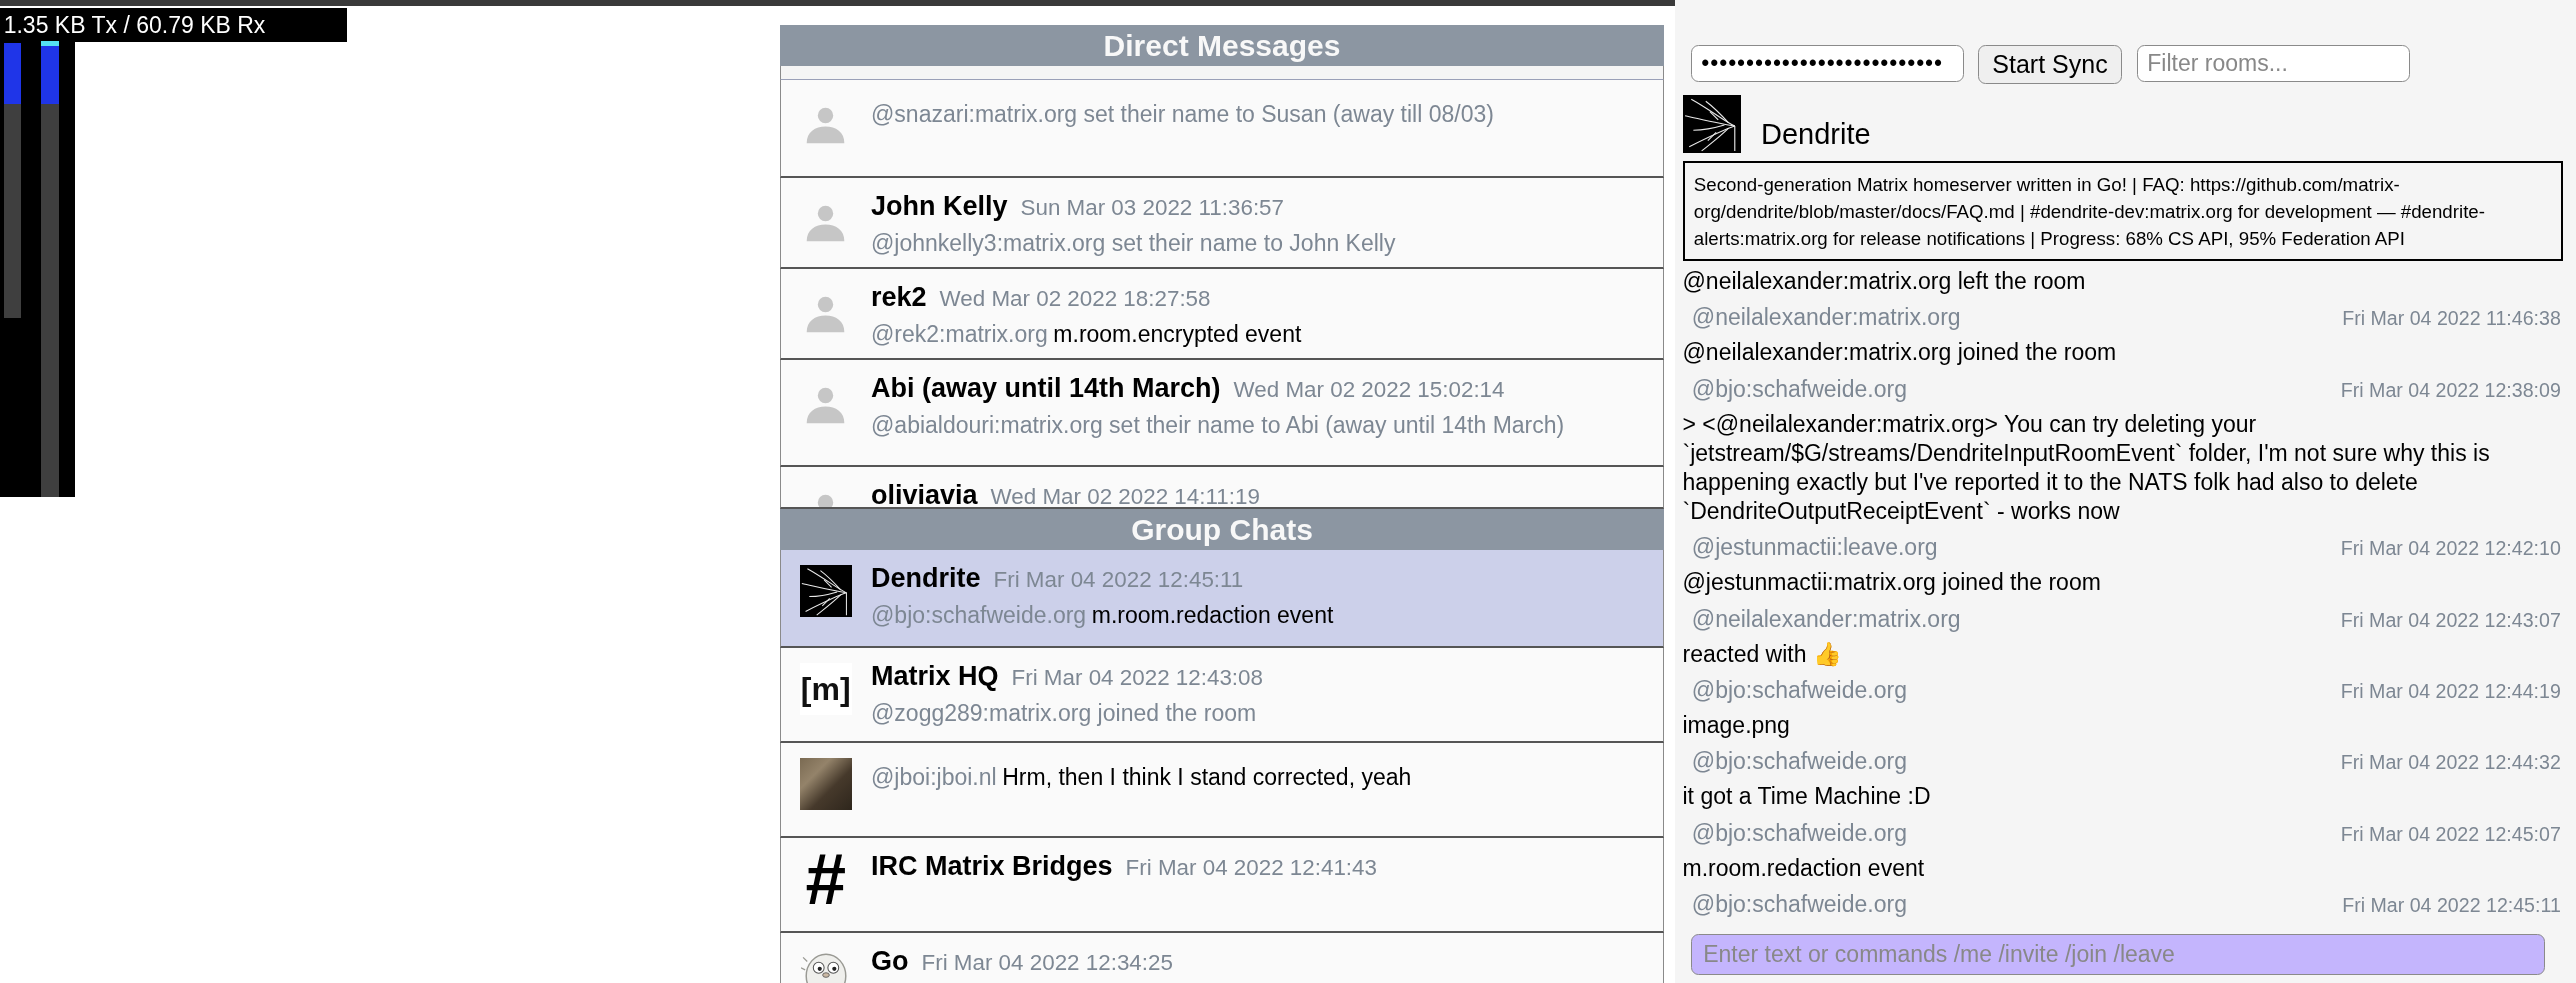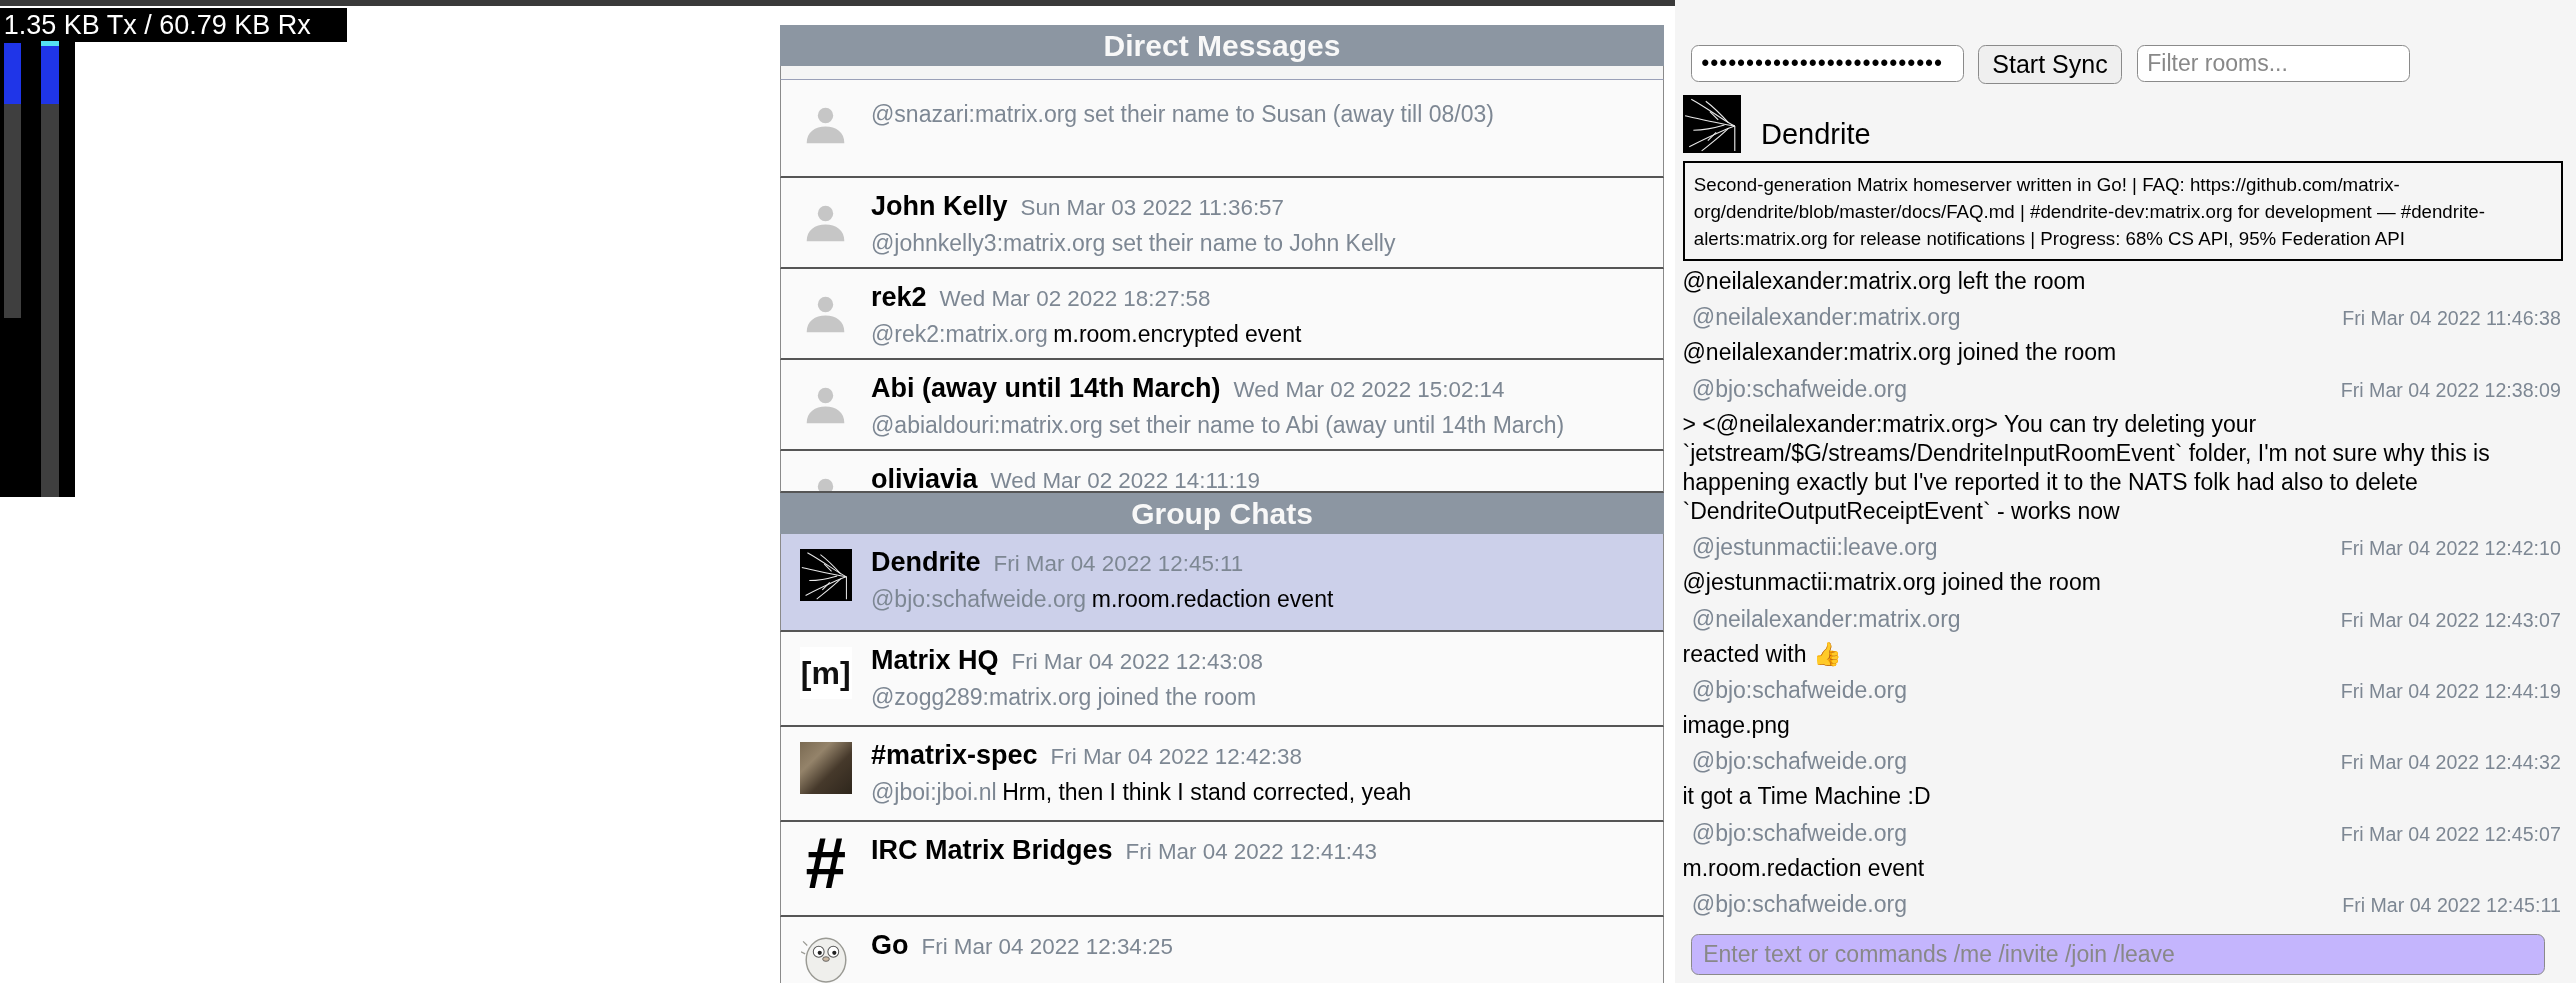--- a/index.html
+++ b/index.html
@@ -7,21 +7,21 @@
   body{
     width:2576px;height:984px;position:relative;overflow:hidden;
     background:#ffffff;
     font-family:"Liberation Sans","DejaVu Sans",sans-serif;
     color:#000;
   }
   
   .top-strip{position:absolute;left:0;top:0;width:2576px;height:5.6px;background:#3a3a3a;}
   .net-stats{
     position:absolute;left:0;top:7.5px;width:343px;height:34px;background:#000;
-    color:#fff;font-size:27px;line-height:34px;padding-left:3.7px;white-space:nowrap;
+    color:#fff;font-size:23px;line-height:34px;padding-left:3.7px;white-space:nowrap;
   }
   
   .graph{position:absolute;left:0;top:41px;width:75px;height:456px;background:#000;}
   .graph .seg{position:absolute;}
   .b1-blue {left:3.7px; top:1.9px;  width:17px;height:62px; background:#1f35e8;}
   .b1-gray {left:3.7px; top:63px; width:17px;height:214px;background:#3f3f3f;}
   .b2-cyan {left:41px;top:0;    width:17.7px;height:4.7px;  background:#55e0f2;}
   .b2-blue {left:41px;top:4.7px;  width:17.7px;height:59px; background:#1f35e8;}
   .b2-gray {left:41px;top:63px; width:17.7px;height:393px;background:#3f3f3f;}
   
@@ -50,21 +50,21 @@
   .avatar.photo{background:linear-gradient(135deg,#7a6a52 0%,#94836a 30%,#46392b 60%,#2e261c 100%);}
   .avatar.hash{font-size:73px;font-weight:bold;color:#000;line-height:52px;}
   .avatar.gopher svg{width:50px;height:50px;}
   .row-line1{display:flex;align-items:baseline;gap:13px;white-space:nowrap;overflow:hidden;}
   .room-name{font-size:27px;font-weight:bold;color:#000;}
   .room-ts{font-size:22.4px;color:#7d8793;}
   .row-line2{margin-top:7.5px;font-size:23px;white-space:nowrap;overflow:hidden;}
   .row-sender{color:#7d8793;}
   .row-snippet{color:#000;margin-left:5.6px;}
   
-  .h-susan{height:98px;} .h-john{height:91px;} .h-rek2{height:91px;} .h-abi{height:91px;}
+  .h-susan{height:98px;} .h-john{height:91px;} .h-rek2{height:91px;} .h-abi{height:107px;}
   .h-olivia{height:42px;} .h-dendrite{height:98px;} .h-hq{height:95px;}
   .h-spec{height:95px;} .h-irc{height:95px;} .h-go{height:79px;}
   
   .chat-panel{position:absolute;left:1675px;top:0;width:901px;height:984px;background:#f5f5f5;}
   .toolbar{position:absolute;left:0;top:45px;width:100%;height:39px;}
   .pw-input{
     position:absolute;left:16px;top:0;width:252px;height:35px;border:1.9px solid #8a8a8a;border-radius:7.5px;
     font-size:23px;padding:0 9.3px;background:#fff;letter-spacing:0.9px;color:#000;
   }
   .sync-btn{
@@ -209,24 +209,20 @@
     <div class="avatar matrix">[m]</div>
     <div class="row-line1">
         <span class="room-name">Matrix HQ</span>
         <span class="room-ts">Fri Mar 04 2022 12:43:08</span>
       </div>
     <div class="row-line2"><span class="row-sender">@zogg289:matrix.org joined the room</span><span class="row-snippet"></span></div>
   </div>
 
   <div class="room-row h-spec">
     <div class="avatar photo"></div>
-    <div class="row-line1">
-        <span class="room-name">#matrix-spec</span>
-        <span class="room-ts">Fri Mar 04 2022 12:42:38</span>
-      </div>
     <div class="row-line2"><span class="row-sender">@jboi:jboi.nl</span><span class="row-snippet">Hrm, then I think I stand corrected, yeah</span></div>
   </div>
 
   <div class="room-row h-irc">
     <div class="avatar hash">#</div>
     <div class="row-line1">
         <span class="room-name">IRC Matrix Bridges</span>
         <span class="room-ts">Fri Mar 04 2022 12:41:43</span>
       </div>
   </div>

